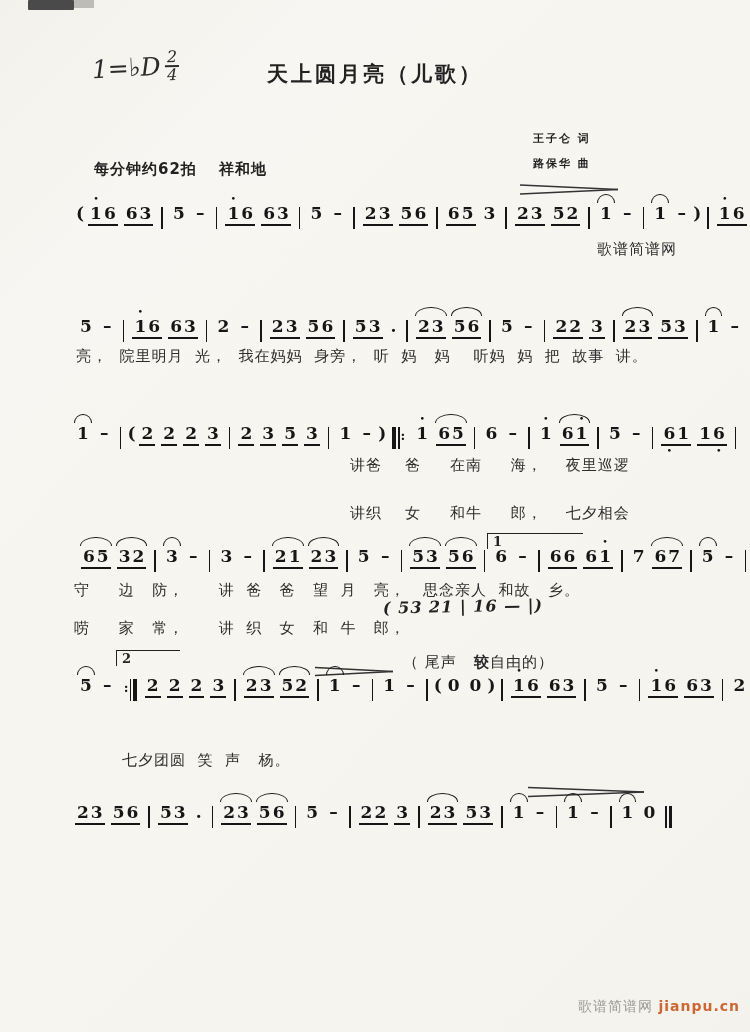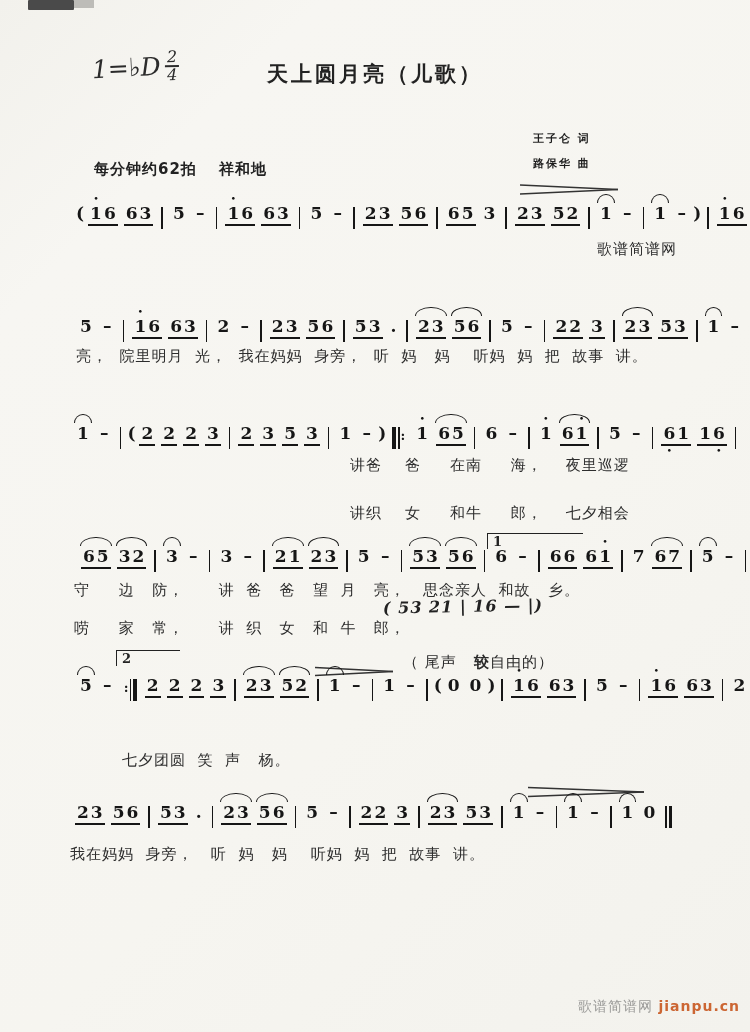--- a/index.html
+++ b/index.html
@@ -124,20 +124,19 @@
 
   <div class="hand">( 53 21 | 16 — |)</div>
 
   <div class="lyr" style="left:597px;top:240px;">歌谱简谱网</div>
   <div class="lyr" style="left:76px;top:347px;">亮，  院里明月  光，  我在妈妈  身旁，  听  妈   妈    听妈  妈  把  故事  讲。</div>
   <div class="lyr" style="left:350px;top:456px;text-align:right;">讲爸    爸     在南     海，    夜里巡逻</div>
   <div class="lyr" style="left:350px;top:504px;">讲织    女     和牛     郎，    七夕相会</div>
   <div class="lyr" style="left:74px;top:581px;">守     边   防，      讲  爸   爸   望  月   亮，   思念亲人  和故   乡。</div>
   <div class="lyr" style="left:74px;top:619px;">唠     家   常，      讲  织   女   和  牛   郎，</div>
   <div class="lyr" style="left:122px;top:751px;">七夕团圆  笑  声   杨。</div>
-  <div class="lyr" style="left:70px;top:845px;">我在妈妈  身旁，   听  妈   妈    听妈  妈  把  故事  讲。</div>
 
   <div class="watermark">
     <span class="wm-site">歌谱简谱网</span>
     <span class="wm-url">jianpu.cn</span>
   </div>
 
 </div>
 
 </body></html>

